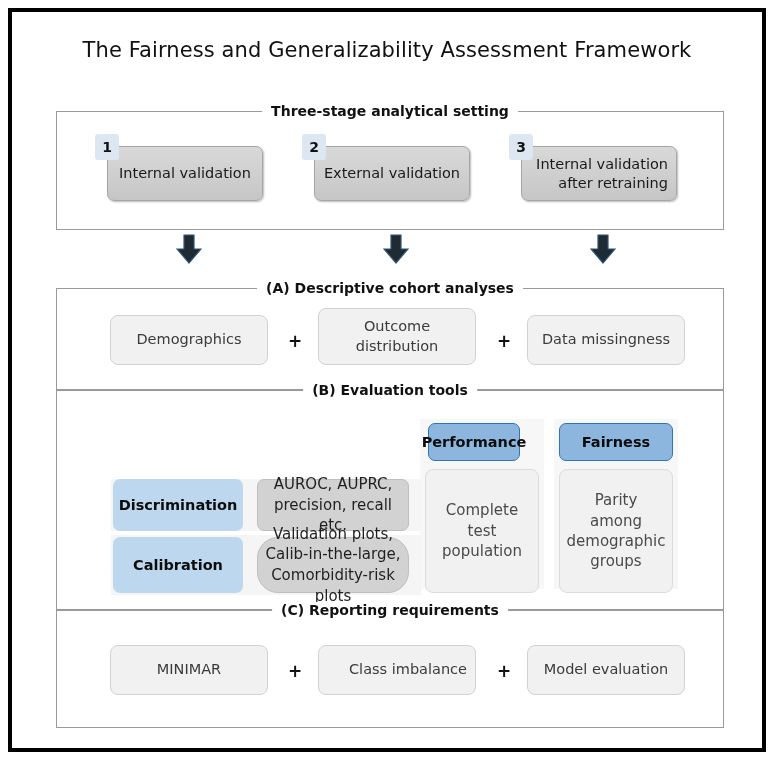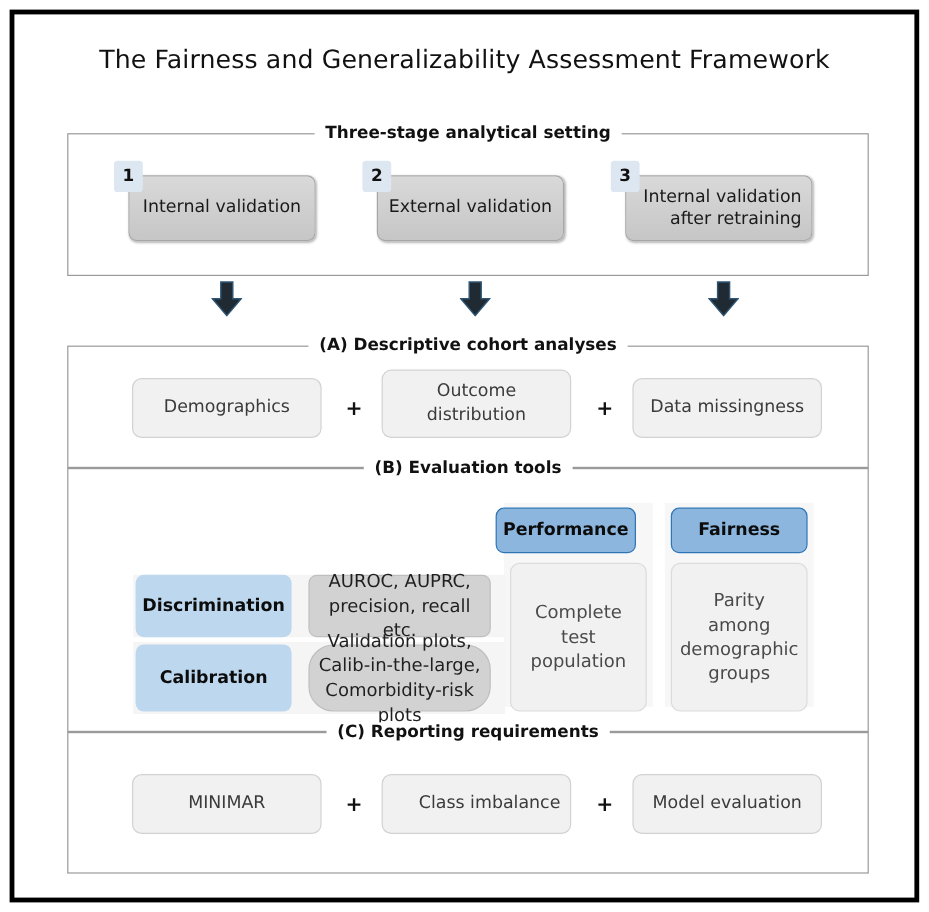--- a/index.html
+++ b/index.html
@@ -249,21 +249,21 @@
 
   <div class="panel" id="panel-b">
     <div class="panel-legend">(B) Evaluation tools</div>
 
     <div class="col-strip" style="left:363px; top:28px; width:124px; height:170px;"></div>
     <div class="col-strip" style="left:497px; top:28px; width:124px; height:170px;"></div>
 
     <div class="row-strip" style="left:54px; top:88px; width:310px; height:52px;"></div>
     <div class="row-strip" style="left:54px; top:144px; width:310px; height:60px;"></div>
 
-    <div class="blue-strong" style="left:356px; top:32px; width:117px; height:38px;">
+    <div class="blue-strong" style="left:371px; top:32px; width:92px; height:38px;">
       <span>Performance</span>
     </div>
     <div class="blue-strong" style="left:502px; top:32px; width:114px; height:38px;">
       <span>Fairness</span>
     </div>
 
     <div class="blue-soft" style="left:56px; top:88px; width:130px; height:52px;">
       <span>Discrimination</span>
     </div>
     <div class="blue-soft" style="left:56px; top:146px; width:130px; height:56px;">

